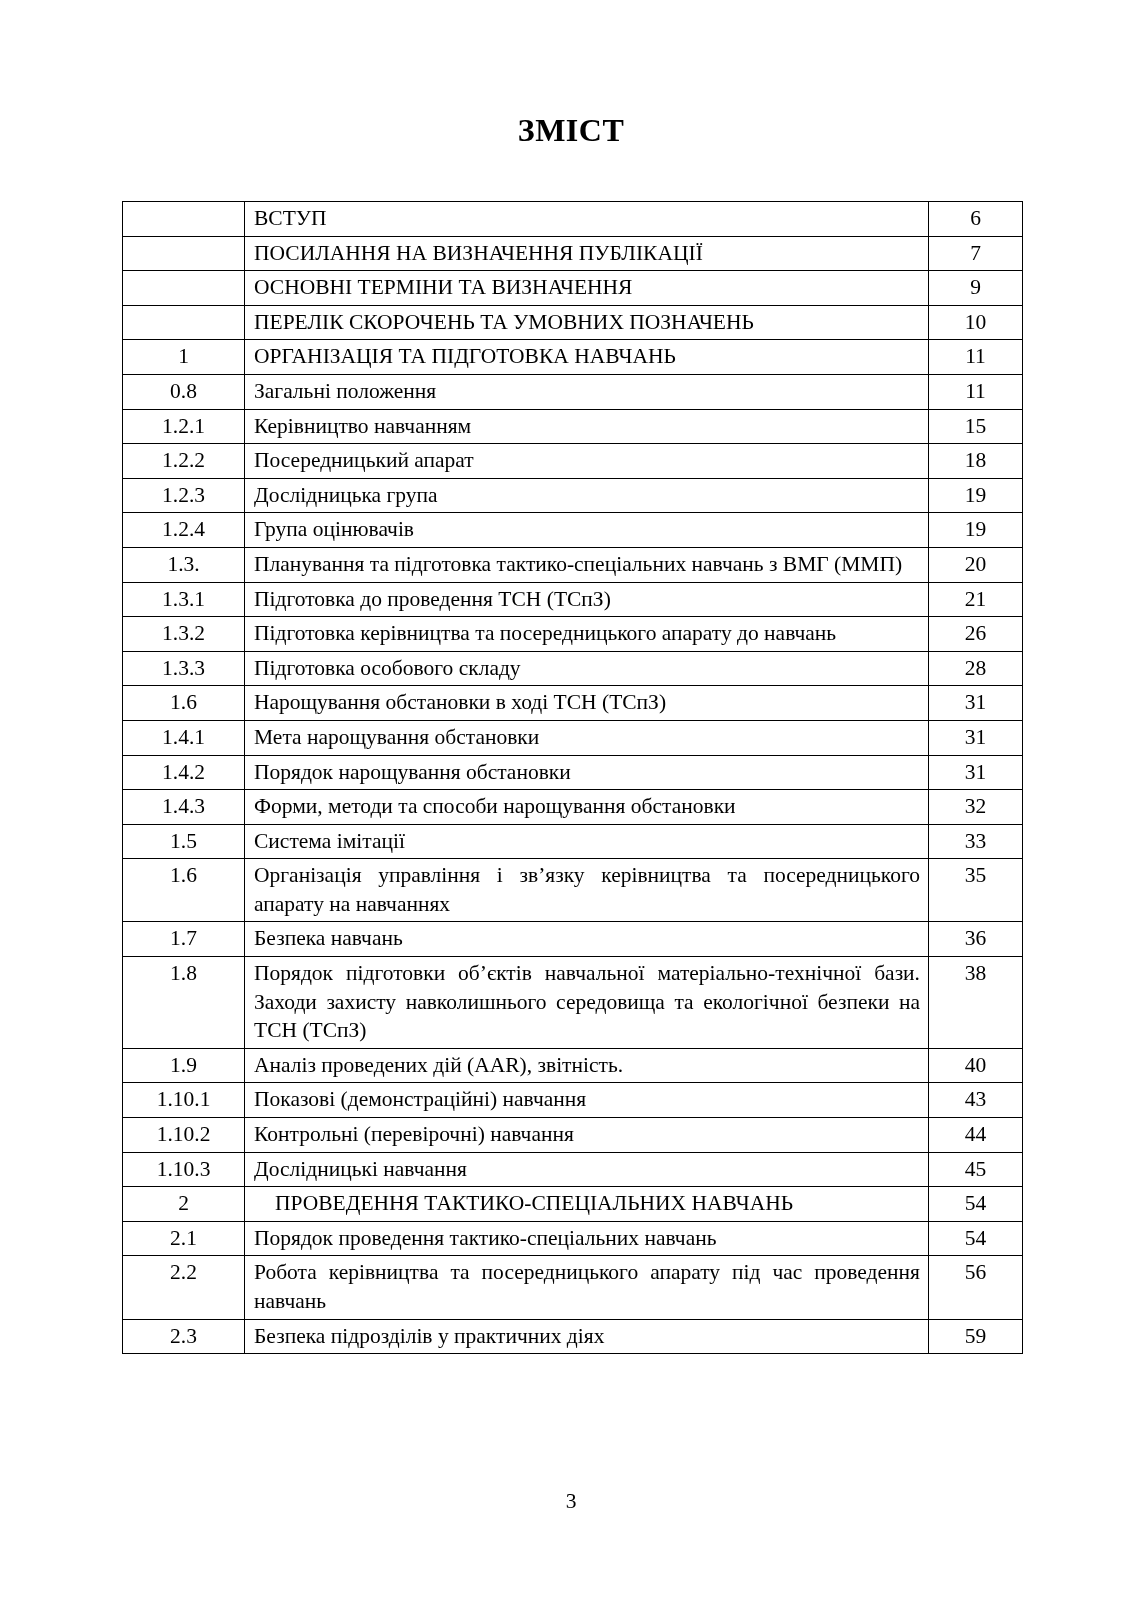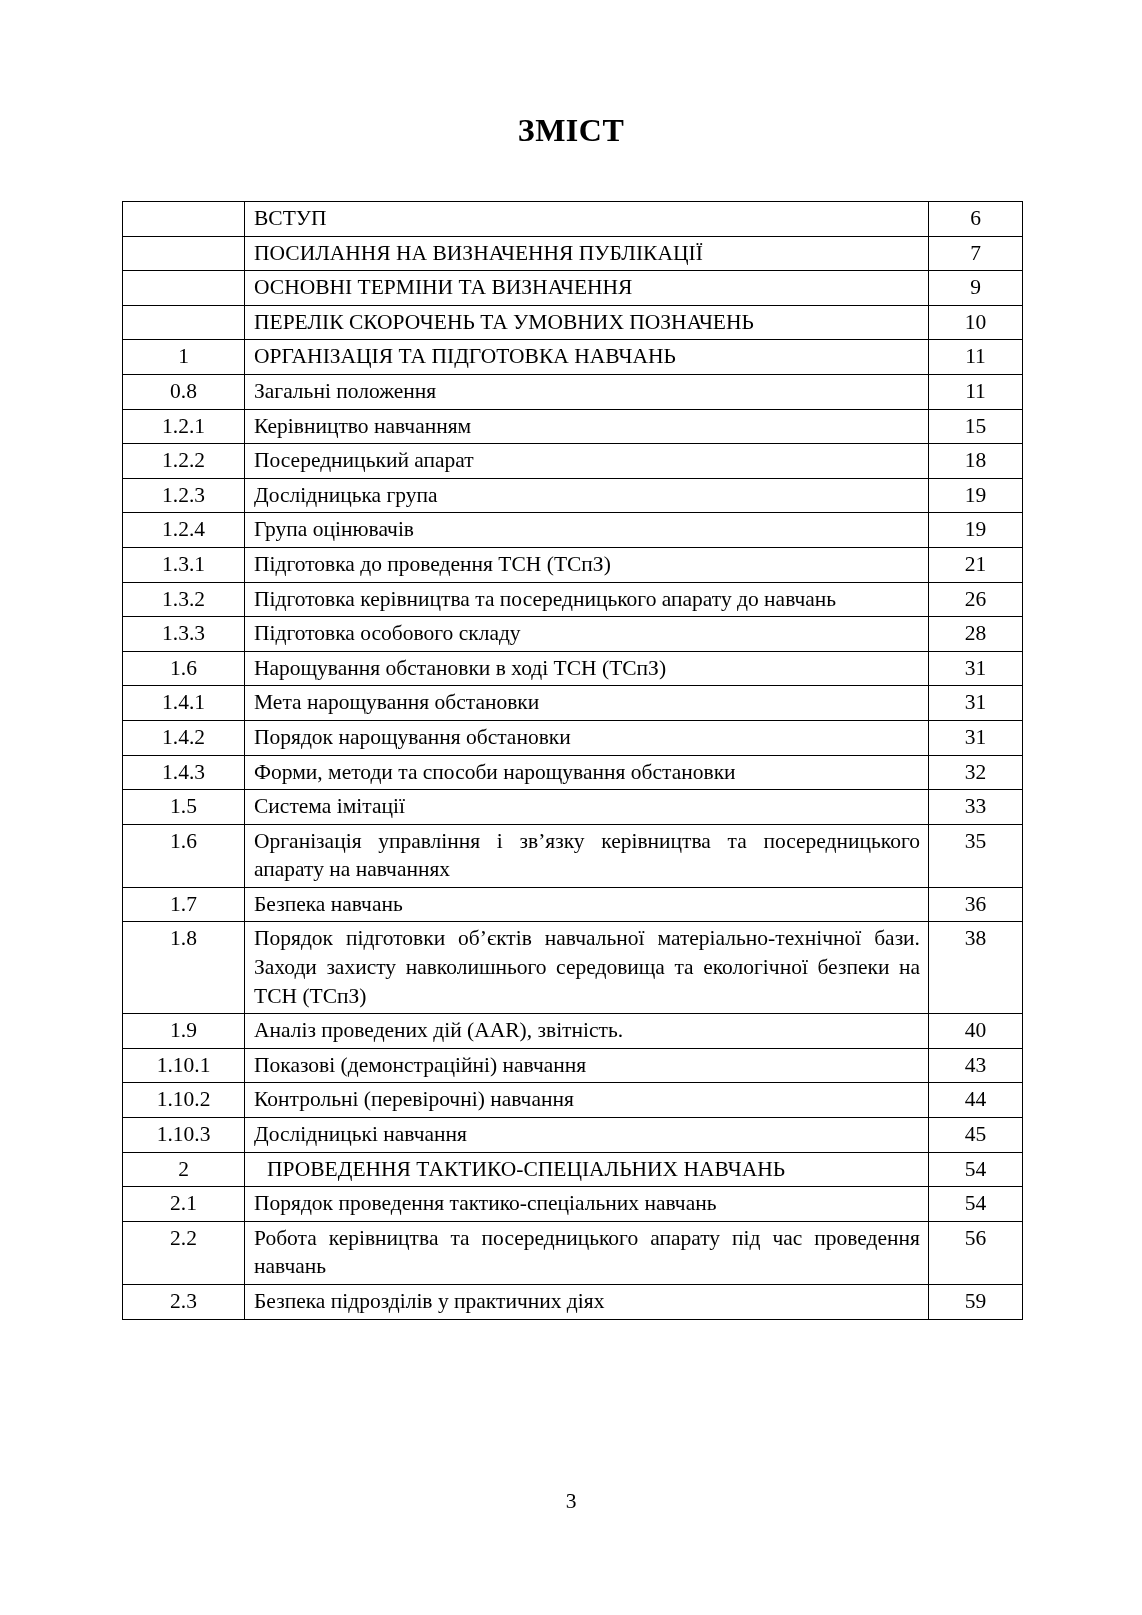--- a/index.html
+++ b/index.html
@@ -75,21 +75,21 @@
     text-align: center;
     padding-left: 2px;
     padding-right: 2px;
     white-space: nowrap;
   }
 
   
   tr.row-head td.cell-title { text-align: left; text-align-last: left; }
 
   
-  tr.row-indent td.cell-title { padding-left: 22px; }
+  tr.row-indent td.cell-title { padding-left: 30px; }
 
   .page-number {
     position: absolute;
     top: 1489px;
     left: 0;
     width: 1142px;
     text-align: center;
     font-size: 21.5px;
   }
 </style>
@@ -151,20 +151,25 @@
           <td class="cell-num">1.2.3</td>
           <td class="cell-title">Дослідницька група</td>
           <td class="cell-page">19</td>
         </tr>
         <tr>
           <td class="cell-num">1.2.4</td>
           <td class="cell-title">Група оцінювачів</td>
           <td class="cell-page">19</td>
         </tr>
         <tr>
+          <td class="cell-num">1.3.</td>
+          <td class="cell-title">Планування та підготовка тактико-спеціальних навчань з ВМГ (ММП)</td>
+          <td class="cell-page">20</td>
+        </tr>
+        <tr>
           <td class="cell-num">1.3.1</td>
           <td class="cell-title">Підготовка до проведення ТСН (ТСпЗ)</td>
           <td class="cell-page">21</td>
         </tr>
         <tr>
           <td class="cell-num">1.3.2</td>
           <td class="cell-title">Підготовка керівництва та посередницького апарату до навчань</td>
           <td class="cell-page">26</td>
         </tr>
         <tr>

